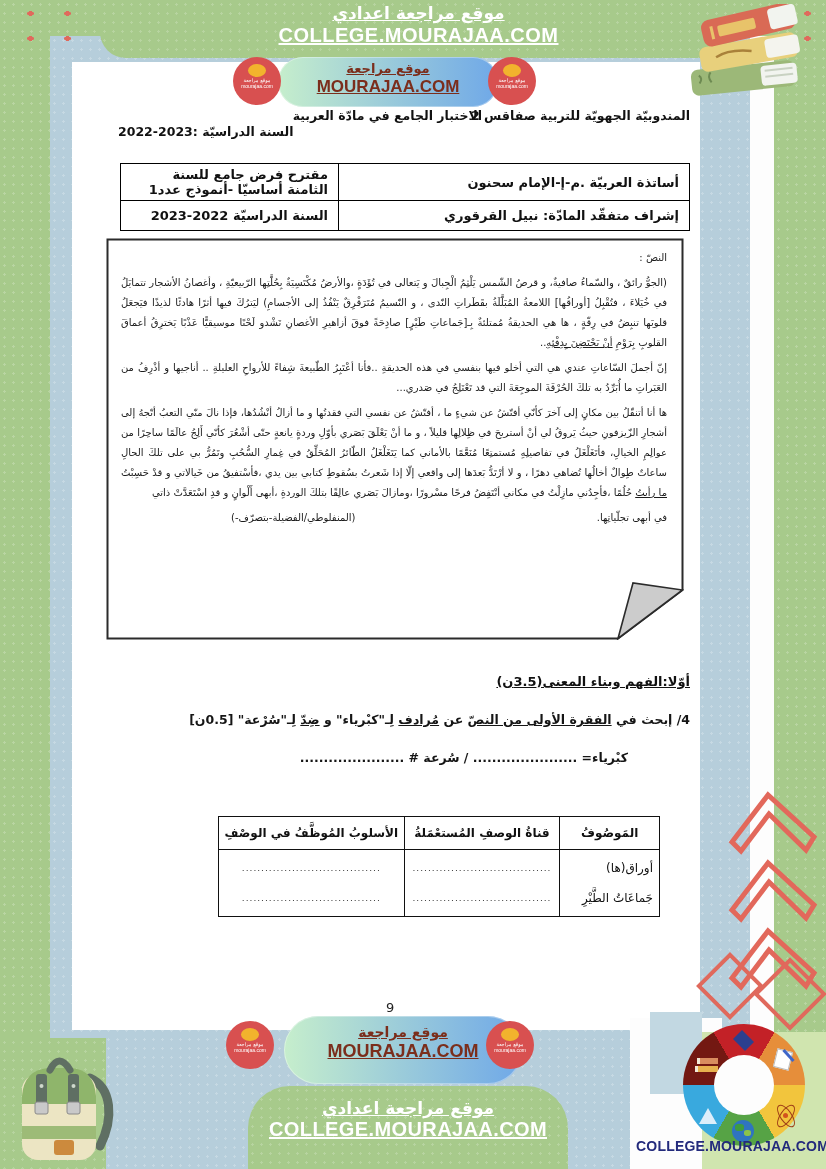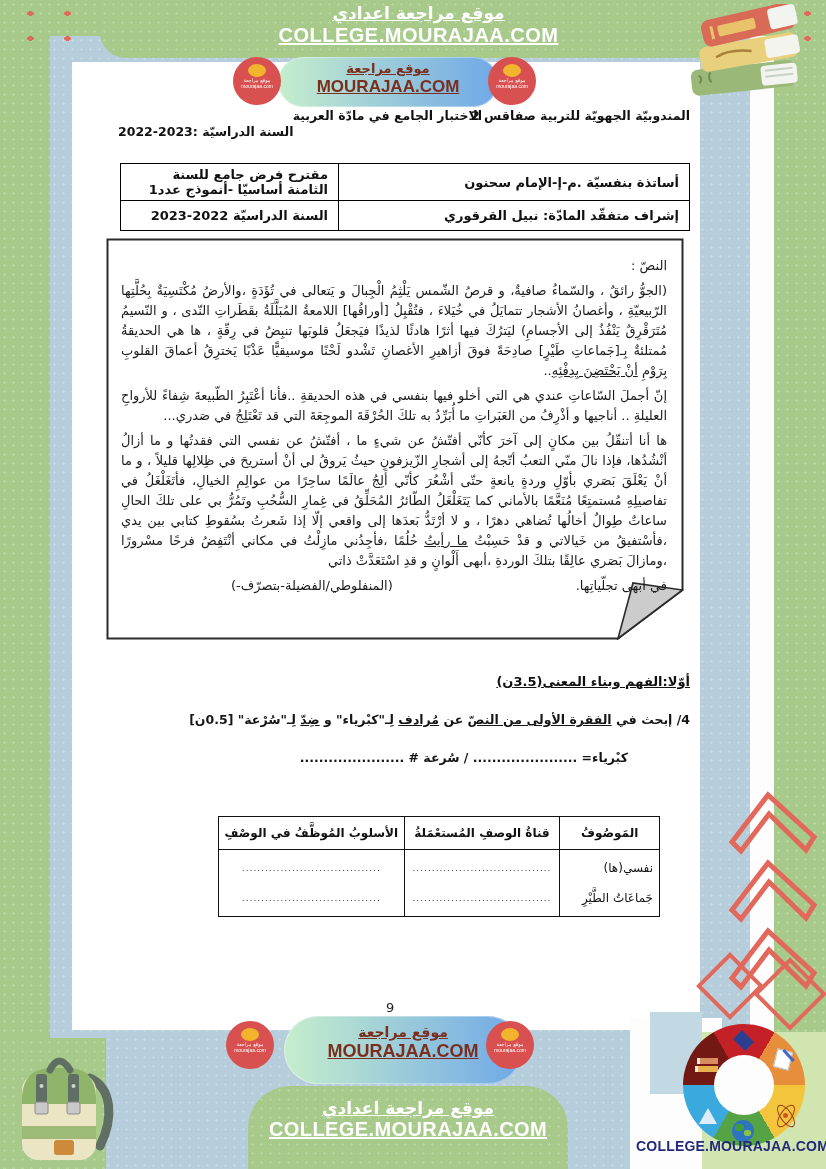--- a/index.html
+++ b/index.html
@@ -46,22 +46,22 @@
   .hdr .hr{position:absolute;right:10px;top:0;}
   .hdr .hc{position:absolute;right:218px;top:0;}
   .hdr .hl{position:absolute;left:46px;top:16px;}
   table.info{position:absolute;left:48px;top:101px;width:570px;border-collapse:collapse;direction:rtl;}
   table.info td{border:1.4px solid #000;font-size:13px;font-weight:bold;color:#111;
     padding:3px 10px;height:23px;text-align:right;}
   table.info td.c1{width:330px;}
   
   .textbox{left:34px;top:176px;width:578px;height:402px;}
   .textcontent{position:absolute;left:0;top:0;right:0;bottom:0;
-    padding:18px 17px 8px 15px;direction:rtl;text-align:justify;
-    font-size:13px;line-height:20px;color:#1b1b1b;overflow:hidden;}
+    padding:10px 17px 8px 15px;direction:rtl;text-align:justify;
+    font-size:10px;line-height:20px;color:#1b1b1b;overflow:hidden;}
   .textcontent p{margin:0 0 5px 0;}
   .u{text-decoration:underline;}
   .attr-line{position:relative;height:20px;}
   .attr-left{position:absolute;right:0;top:0;}
   .attr-src{position:absolute;left:110px;top:0;}
   
   .sec{top:612px;right:10px;font-size:13px;font-weight:bold;color:#111;
     text-decoration:underline;direction:rtl;}
   .q{right:10px;font-size:12.5px;font-weight:bold;color:#151515;direction:rtl;}
   .q1{top:650px;} .ans{top:688px;right:72px;} .q2{top:726px;}
@@ -120,21 +120,21 @@
 <div class="abs page">
   <div class="abs hdr">
     <span class="hr">المندوبيّة الجهويّة للتربية صفاقس 2</span>
     <span class="hc">الاختبار الجامع في مادّة العربية</span>
     <span class="hl">السنة الدراسيّة :2023-2022</span>
   </div>
 
   <table class="info">
     <tbody>
         <tr>
-      <td class="c1">أساتذة بنفسيّة .م-إ-الإمام سحنون</td>
+      <td class="c1">أساتذة العربيّة .م-إ-الإمام سحنون</td>
       <td>مقترح فرض جامع  للسنة الثامنة أساسيّا -أنموذج عدد1</td>
     </tr>
     <tr>
       <td class="c1">إشراف متفقّد المادّة: نبيل القرقوري</td>
       <td>السنة الدراسيّة 2022-2023</td>
     </tr>
   </tbody>
     </table>
 
   <div class="abs textbox">
@@ -162,21 +162,21 @@
 
   <table class="desc">
     <tbody>
         <tr>
       <th class="mw">المَوصُوفُ</th>
       <th class="cw">قناةُ الوصفِ المُستعْمَلةُ</th>
       <th class="aw">الأسلوبُ المُوظَّفُ في الوصْفِ</th>
     </tr>
     <tr>
       <td class="cellstack">
-        <div>نفسي(ها)</div>
+        <div>أوراق(ها)</div>
         <div>جَماعَاتُ الطَّيْرِ</div>
       </td>
       <td class="cellstack">
         <div class="dotted">....................................</div>
         <div class="dotted">....................................</div>
       </td>
       <td class="cellstack">
         <div class="dotted">....................................</div>
         <div class="dotted">....................................</div>
       </td>

